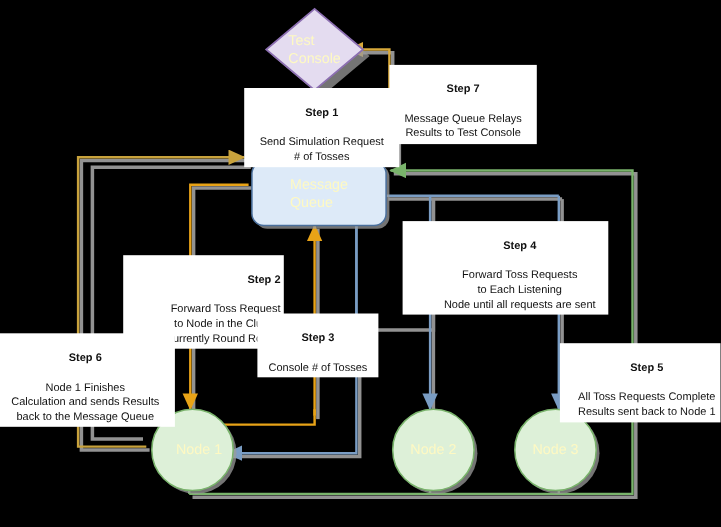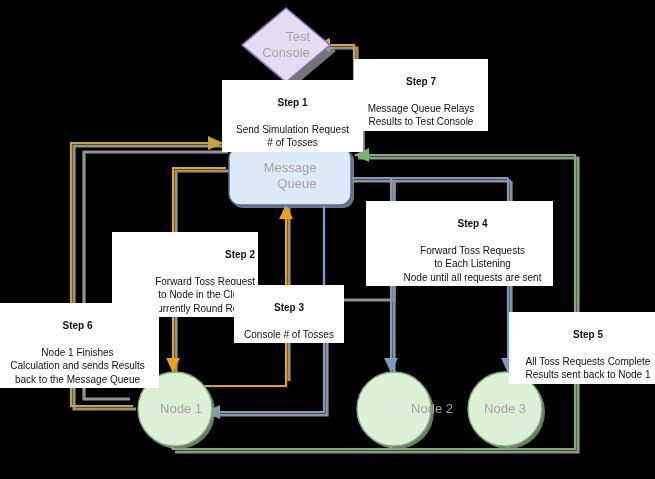--- a/index.html
+++ b/index.html
@@ -3,21 +3,21 @@
 <meta charset="utf-8">
 <style>
   html,body{margin:0;padding:0;background:#000;}
   body{width:655px;height:479px;overflow:hidden;
        font-family:"Liberation Sans","DejaVu Sans",sans-serif;}
   #stage{position:relative;width:655px;height:479px;background:#000;}
   svg.layer{position:absolute;left:0;top:0;width:655px;height:479px;}
 
   .node-label{
     position:absolute;display:flex;align-items:center;justify-content:center;
-    text-align:right;color:#a3a3a3;pointer-events:none;
+    text-align:left;color:#fef9c3;pointer-events:none;
     font-size:13px;line-height:16px;white-space:pre-line;
   }
   .caption{
     position:absolute;background:#ffffff;color:#111;
     font-size:10px;line-height:13.5px;text-align:center;
     padding:2px 3px;white-space:pre-line;
   }
   .caption .hdr{font-weight:bold;display:block;}
   .clip{overflow:hidden;}
 </style>
@@ -140,21 +140,21 @@
   </svg>
 
   <div class="node-label" style="left:242px;top:28px;width:88px;height:34px;">Test
 Console</div>
 
   <div class="node-label" style="left:229px;top:159px;width:122px;height:34px;">Message
 Queue</div>
 
   <div class="node-label" style="left:139px;top:401px;width:84px;height:16px;">Node 1</div>
 
-  <div class="node-label" style="left:358px;top:401px;width:72px;height:16px;margin-left:38px;">Node 2</div>
+  <div class="node-label" style="left:358px;top:401px;width:72px;height:16px;">Node 2</div>
 
   <div class="node-label" style="left:469px;top:401px;width:72px;height:16px;">Node 3</div>
 
   <div class="caption" style="left:222px;top:80px;width:135px;">
     <span class="hdr">Step 1</span>
     <span>Send Simulation Request
 # of Tosses</span>
   </div>
 
   <div class="caption" style="left:354px;top:59px;width:128px;">

